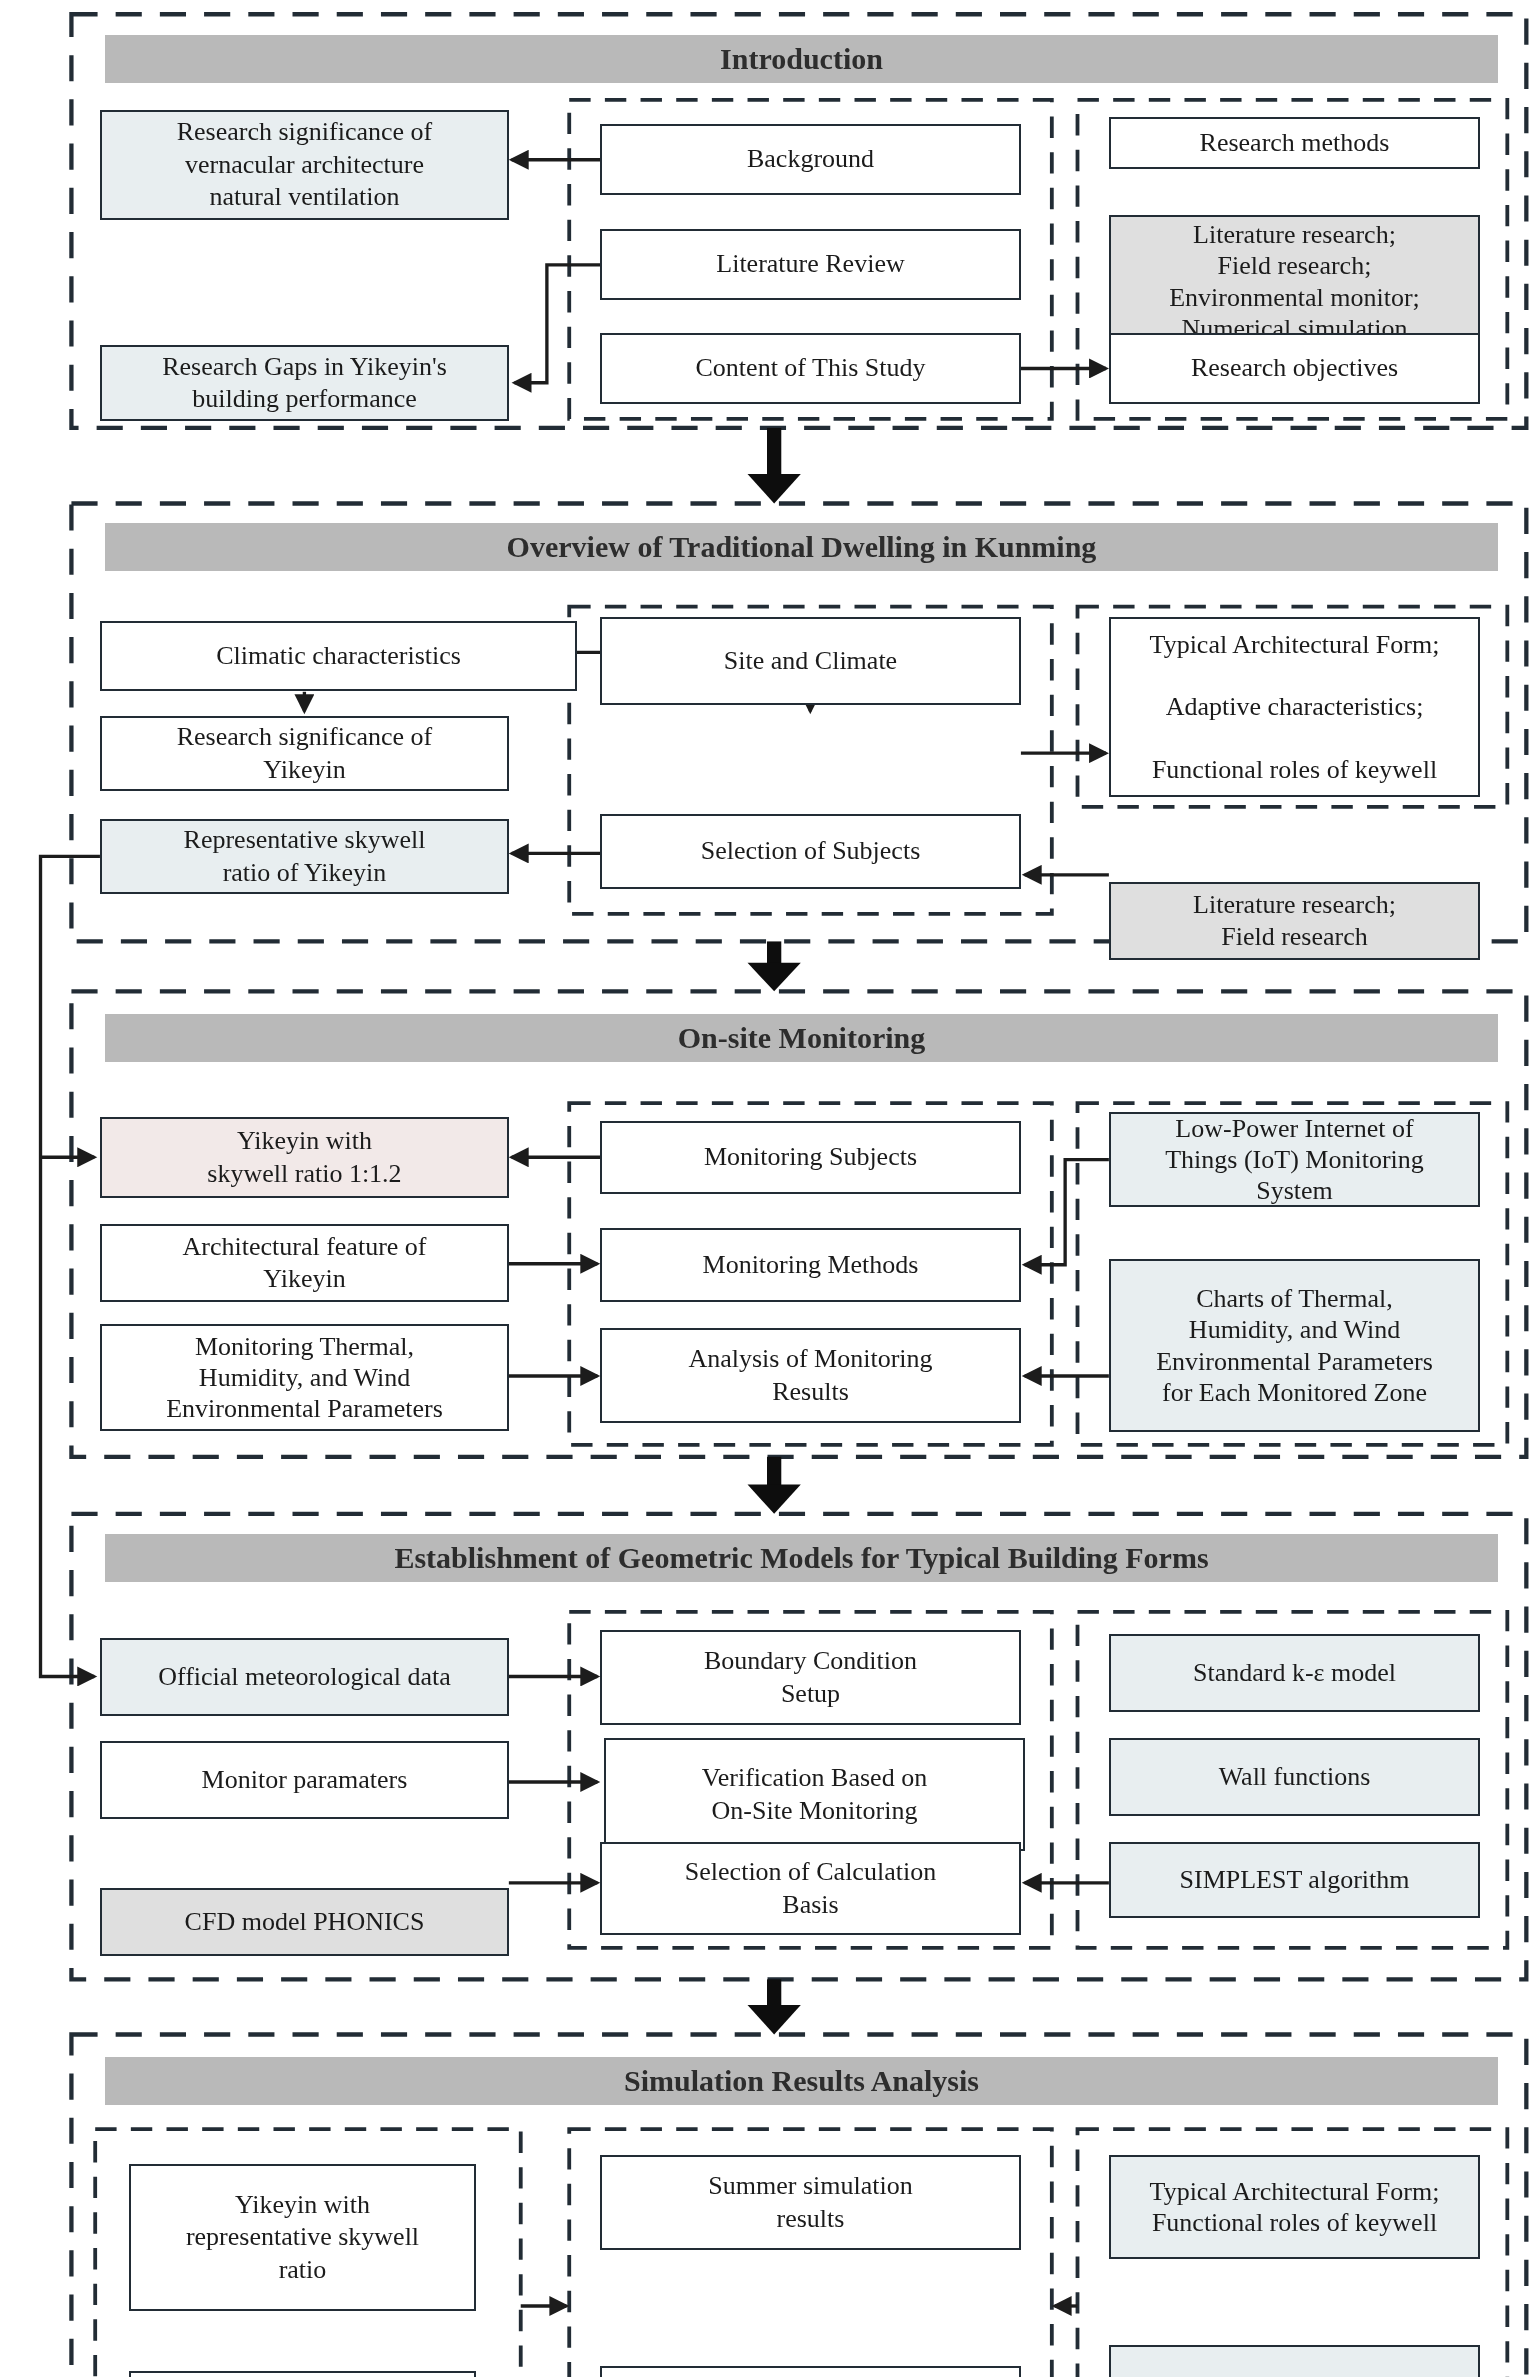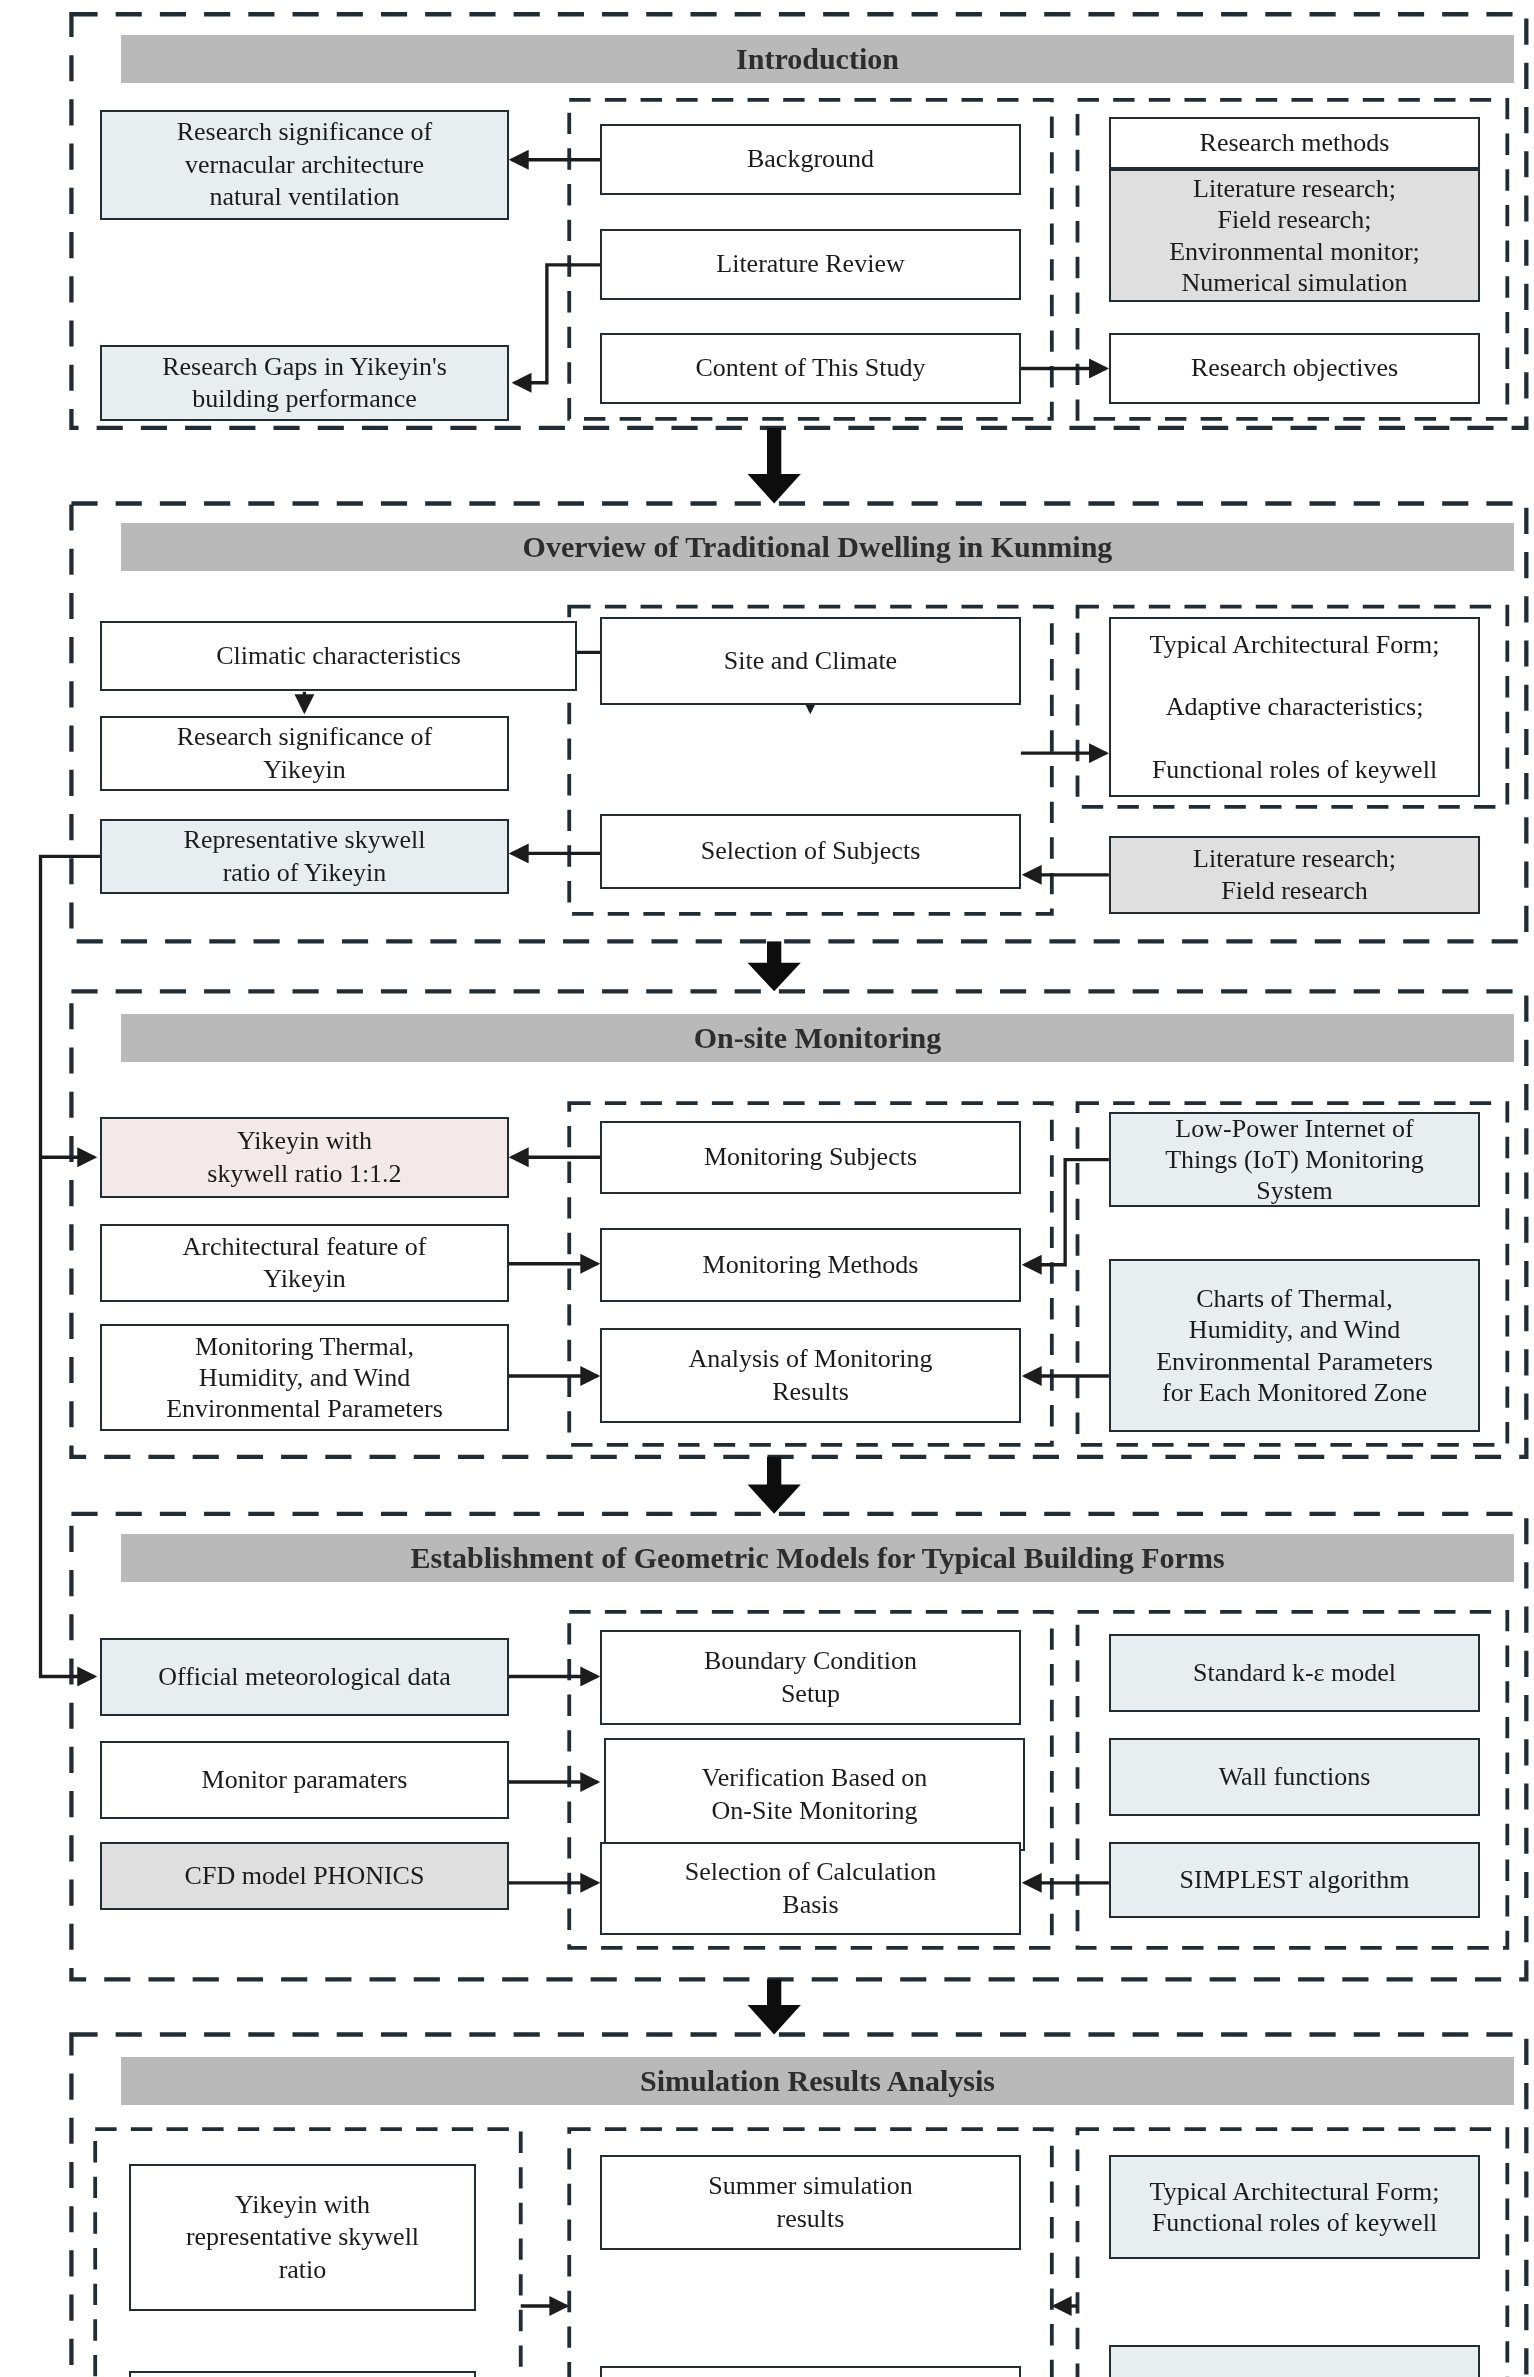--- a/index.html
+++ b/index.html
@@ -41,37 +41,36 @@
   .bar{
     position:absolute;
     background:var(--title_bar,#b9b9b9);
     display:flex;align-items:center;justify-content:center;
     text-align:center;
     font-weight:bold;
     font-size:30px;
     color:#2d2d2d;
     white-space:pre-wrap;
     box-sizing:border-box;
-    margin-left:16px;
   }
   .node{
     position:absolute;
     background:#ffffff;
     border:2.9px solid var(--border,#222c35);
     display:flex;align-items:center;justify-content:center;
     text-align:center;
     font-size:26px;
     line-height:1.25;
     color:#1b1b1b;
     white-space:pre-wrap;
     box-sizing:border-box;
     padding:1.9px 4.8px;
   }
   .blue{background:var(--box_blue,#e8eef0);}
-  .gray{background:var(--box_gray,#dfdfdf);}
+  .gray{background:var(--box_gray,#dfdfdf);margin-top:46px;}
   .pink{background:var(--box_pink,#f2e9e8);}
   .tight{line-height:1.2;}
 </style>
 </head>
 <body>
 
 <div id="canvas">
 
   <svg id="connectors" viewBox="0 0 3228 5685" aria-hidden="true">
     <defs>

